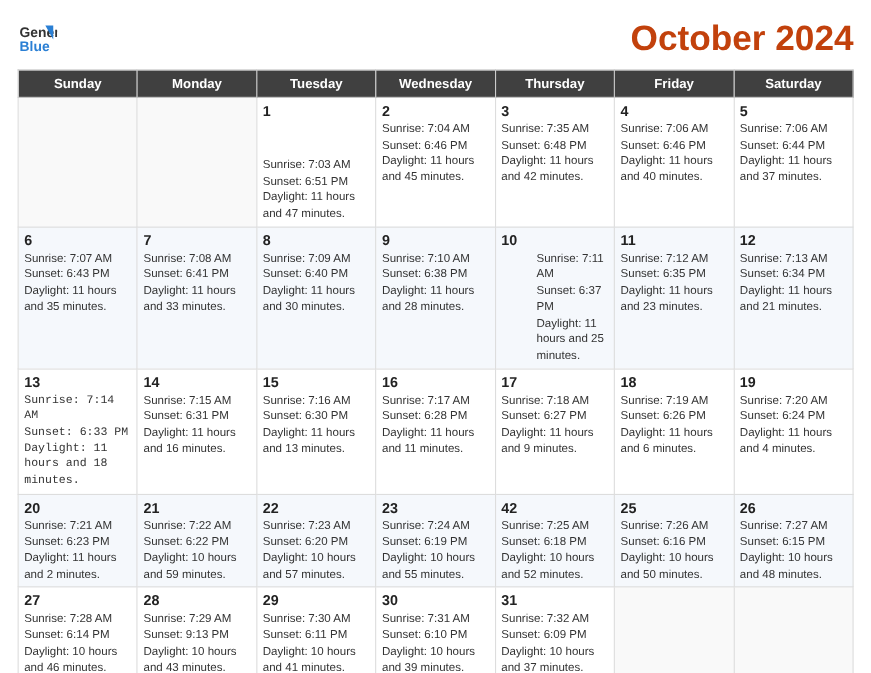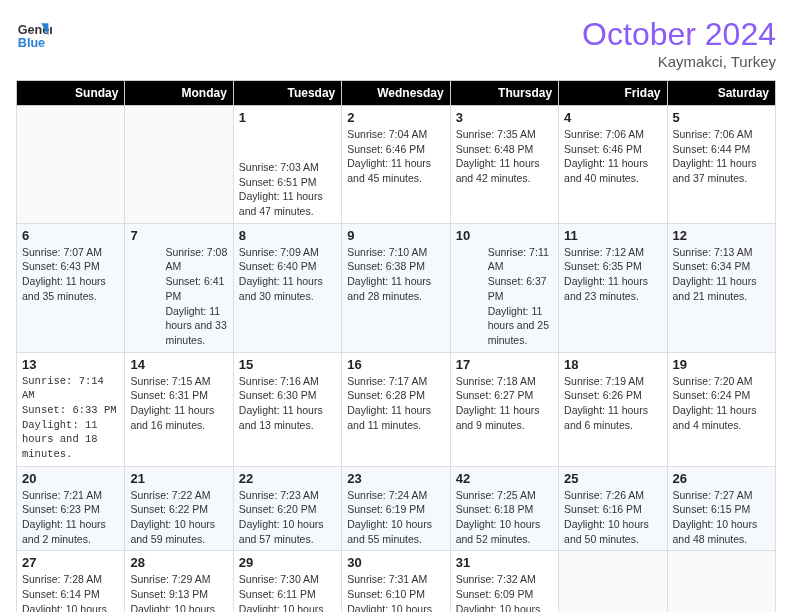--- a/index.html
+++ b/index.html
@@ -23,36 +23,36 @@
     }
     .logo-icon {
       width: 36px;
       height: 36px;
     }
     .title-block {
       text-align: right;
     }
     .month-title {
       font-size: 32px;
-      font-weight: normal;
-      color: #8b5cf6;
+      font-weight: bold;
+      color: #c2410c;
     }
     .location {
       font-size: 15px;
       color: #555;
     }
     .calendar {
       width: 100%;
       border-collapse: collapse;
       font-size: 11px;
     }
     .calendar th {
-      background-color: #000000;
+      background-color: #404040;
       color: #fff;
-      text-align: right;
+      text-align: center;
       padding: 5px 6px;
       font-size: 12px;
       font-weight: bold;
       border: 1px solid #ccc;
     }
     .calendar td {
       vertical-align: top;
       border: 1px solid #ddd;
       padding: 4px 5px;
       width: 108px;
@@ -91,21 +91,20 @@
 <div class="header">
   <div class="logo">
     <svg class="logo-icon" viewBox="0 0 40 40">
       <text x="2" y="20" font-size="14" font-weight="bold" fill="#333" font-family="Arial">General</text>
       <text x="2" y="34" font-size="14" font-weight="bold" fill="#2a7fd4" font-family="Arial">Blue</text>
       <polygon points="28,8 36,8 36,22" fill="#2a7fd4"></polygon>
     </svg>
   </div>
   <div class="title-block">
     <div class="month-title">October 2024</div>
-    <div class="location">Kaymakci, Turkey</div>
   </div>
 </div>
 
 <table class="calendar">
   <thead>
     <tr>
     <th>Sunday</th>
         <th>Monday</th>
         <th>Tuesday</th>
         <th>Wednesday</th>
@@ -151,21 +150,21 @@
       </tr>
       <tr class="row-even">
         <td>
           <span class="day-number">6</span>
           <div class="day-info" style="white-space: pre-line;">Sunrise: 7:07 AM
 Sunset: 6:43 PM
 Daylight: 11 hours and 35 minutes.</div>
         </td>
         <td>
           <span class="day-number">7</span>
-          <div class="day-info" style="white-space: pre-line; margin-left: 35px;">Sunrise: 7:08 AM
+          <div class="day-info" style="white-space: pre-line;">Sunrise: 7:08 AM
 Sunset: 6:41 PM
 Daylight: 11 hours and 33 minutes.</div>
         </td>
         <td>
           <span class="day-number">8</span>
           <div class="day-info" style="white-space: pre-line;">Sunrise: 7:09 AM
 Sunset: 6:40 PM
 Daylight: 11 hours and 30 minutes.</div>
         </td>
         <td>

